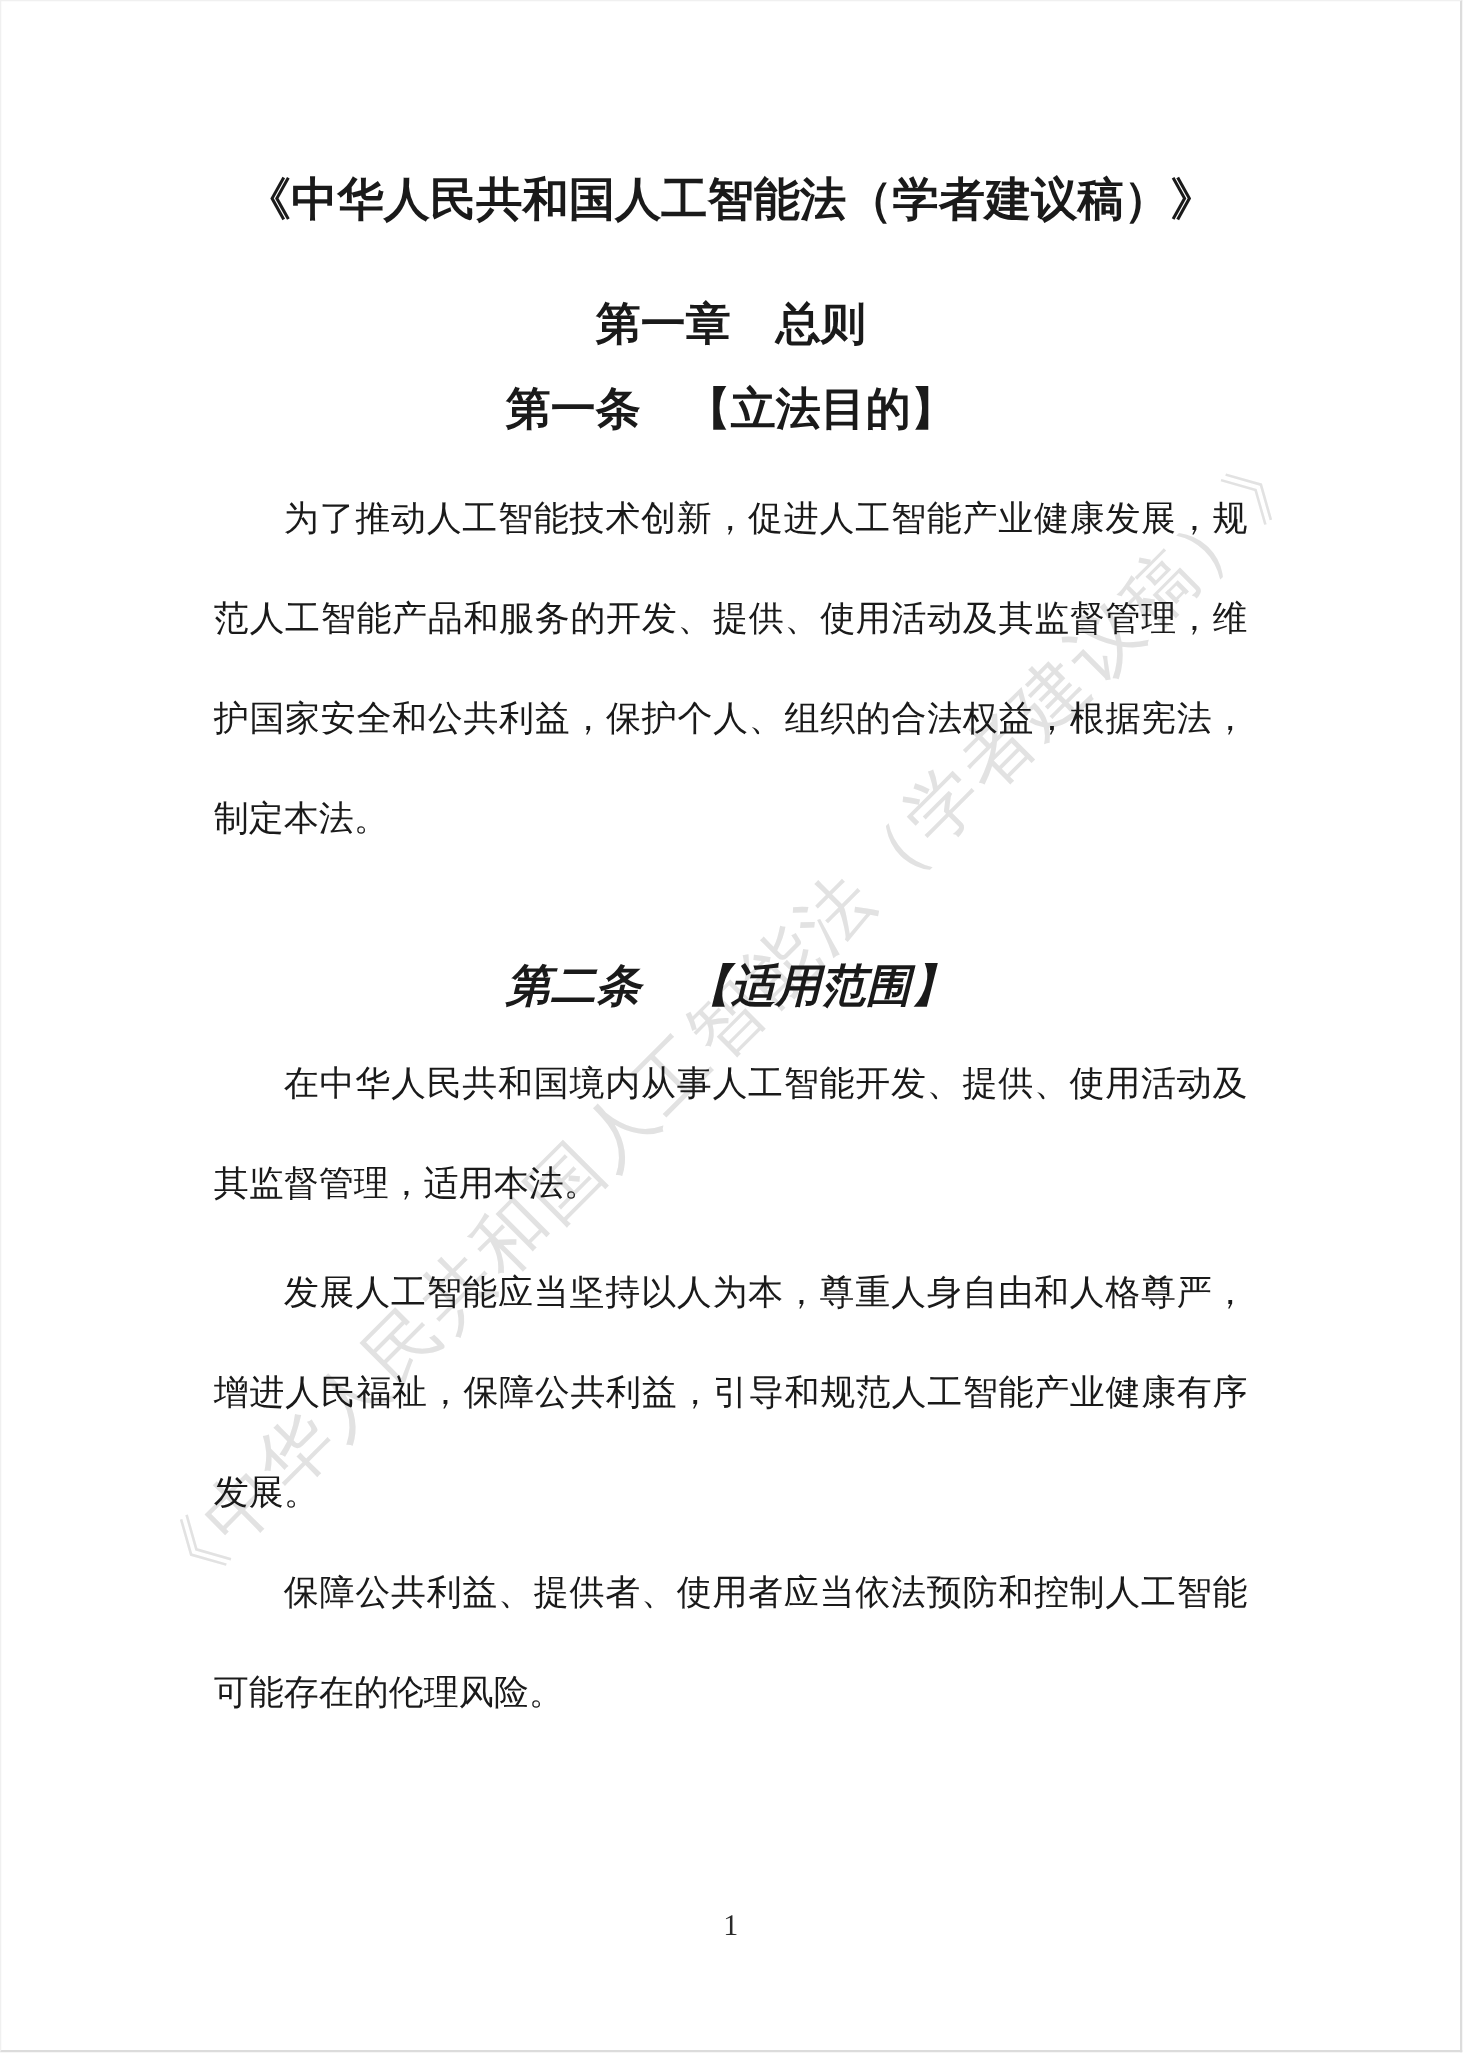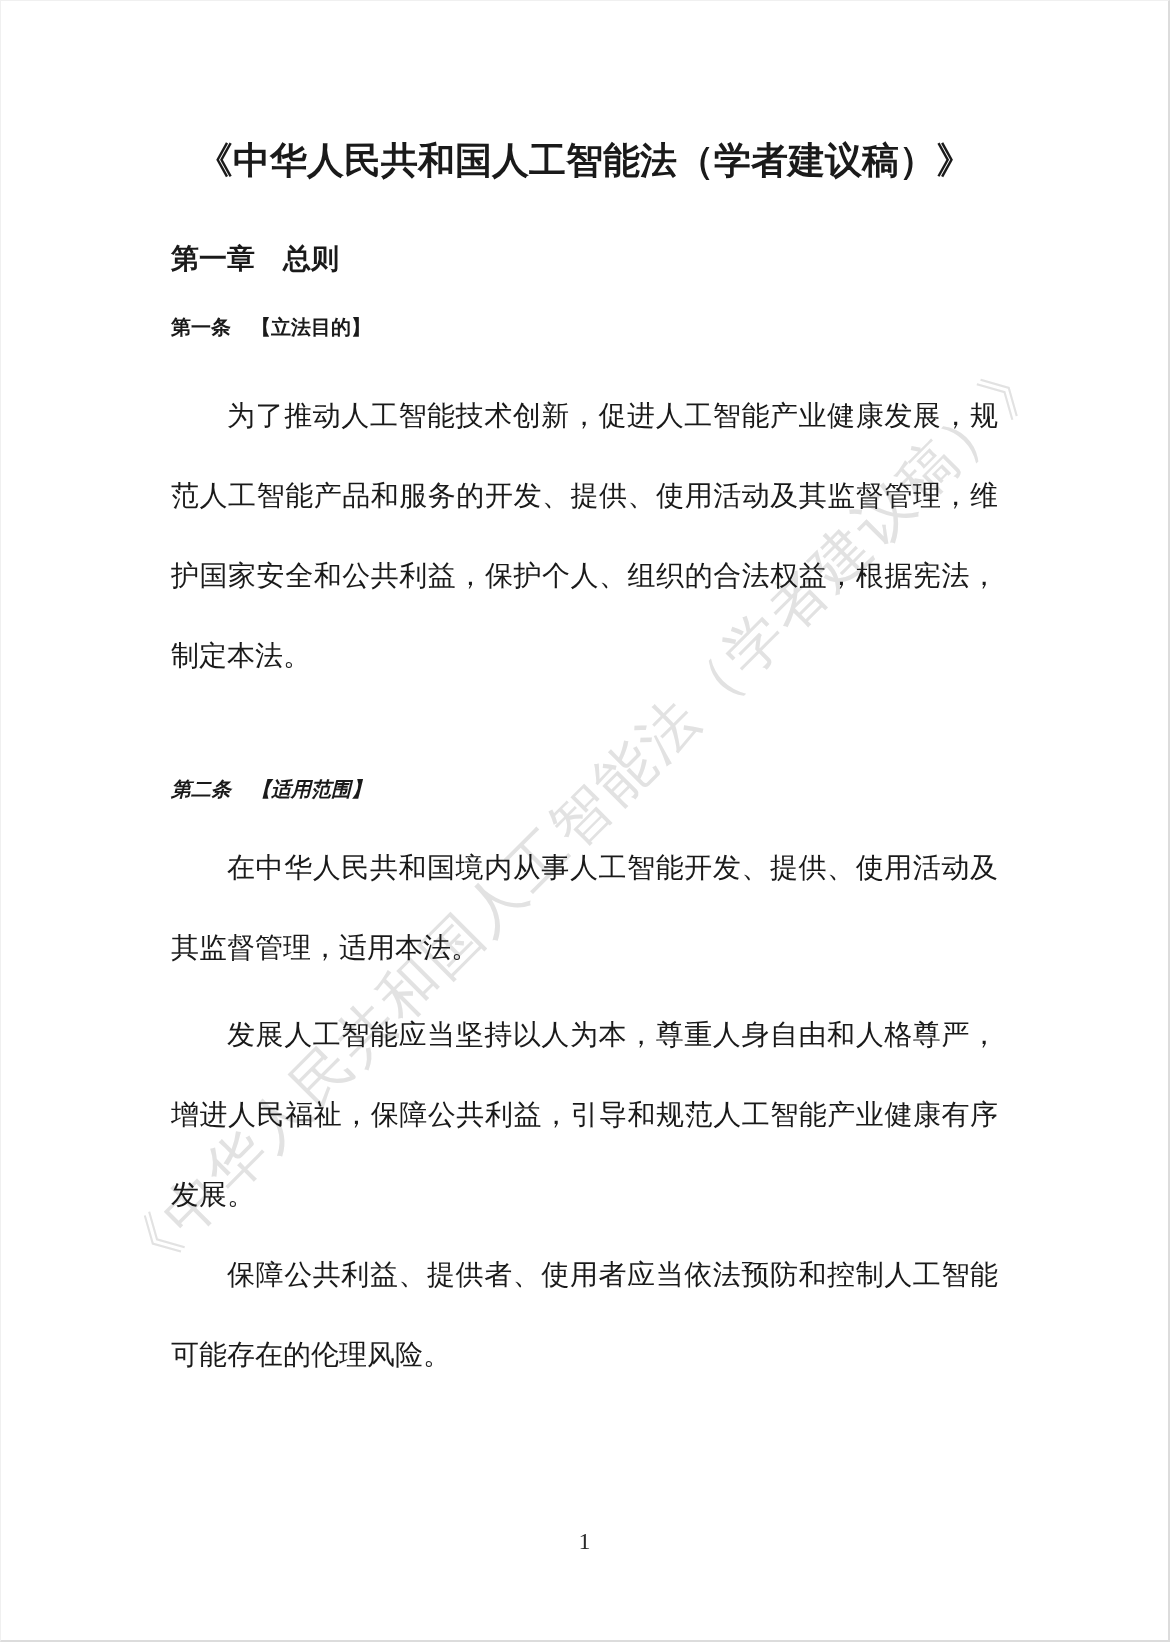--- a/index.html
+++ b/index.html
@@ -43,29 +43,30 @@
   .doc-title {
     margin: 132px 0 0 0;
     font-size: 37px;
     line-height: 56px;
     font-weight: bold;
     text-align: center;
     letter-spacing: 0px;
   }
   .chapter-heading {
     margin: 41px 0 0 0;
-    font-size: 28px;
+    font-size: 36px;
     line-height: 58px;
     font-weight: bold;
+    text-align: center;
   }
   .article-heading {
-    font-size: 20px;
+    font-size: 36px;
     line-height: 58px;
     font-weight: bold;
-    text-align: left;
+    text-align: center;
     margin: 0;
   }
   .article-heading.first { margin-top: 10px; }
   .article-heading.second { margin-top: 64px; font-style: italic; }
   .article-heading.third { margin-top: 65px; }
   .body-para {
     margin: 0;
     font-size: 28px;
     line-height: 80px;
     text-align: justify;

